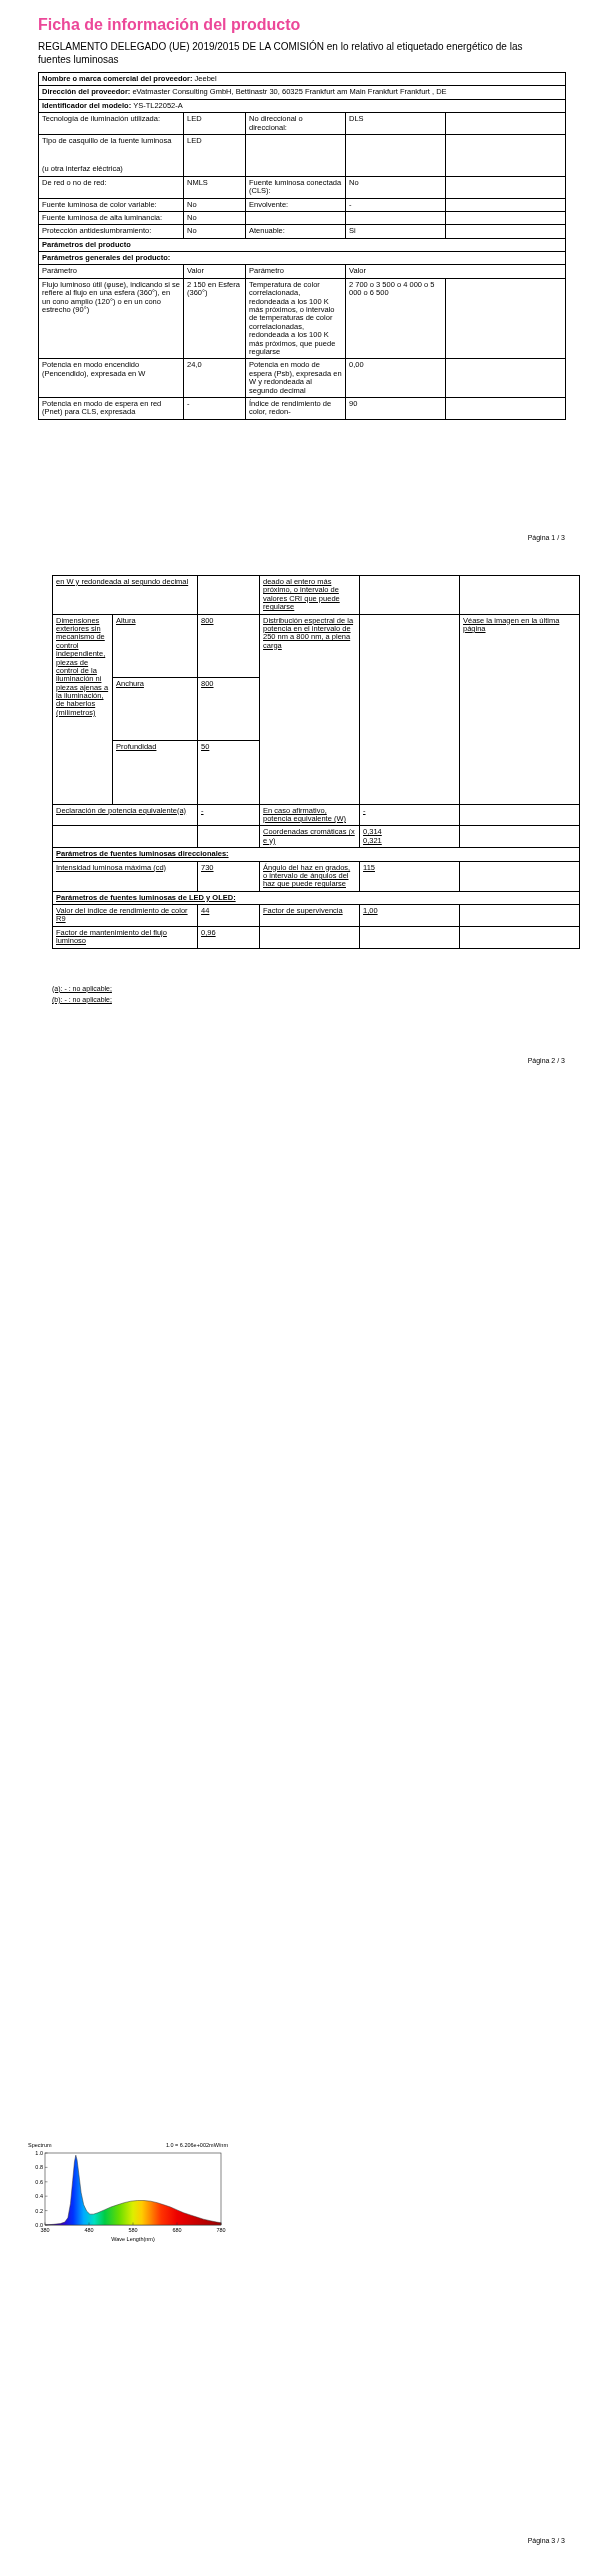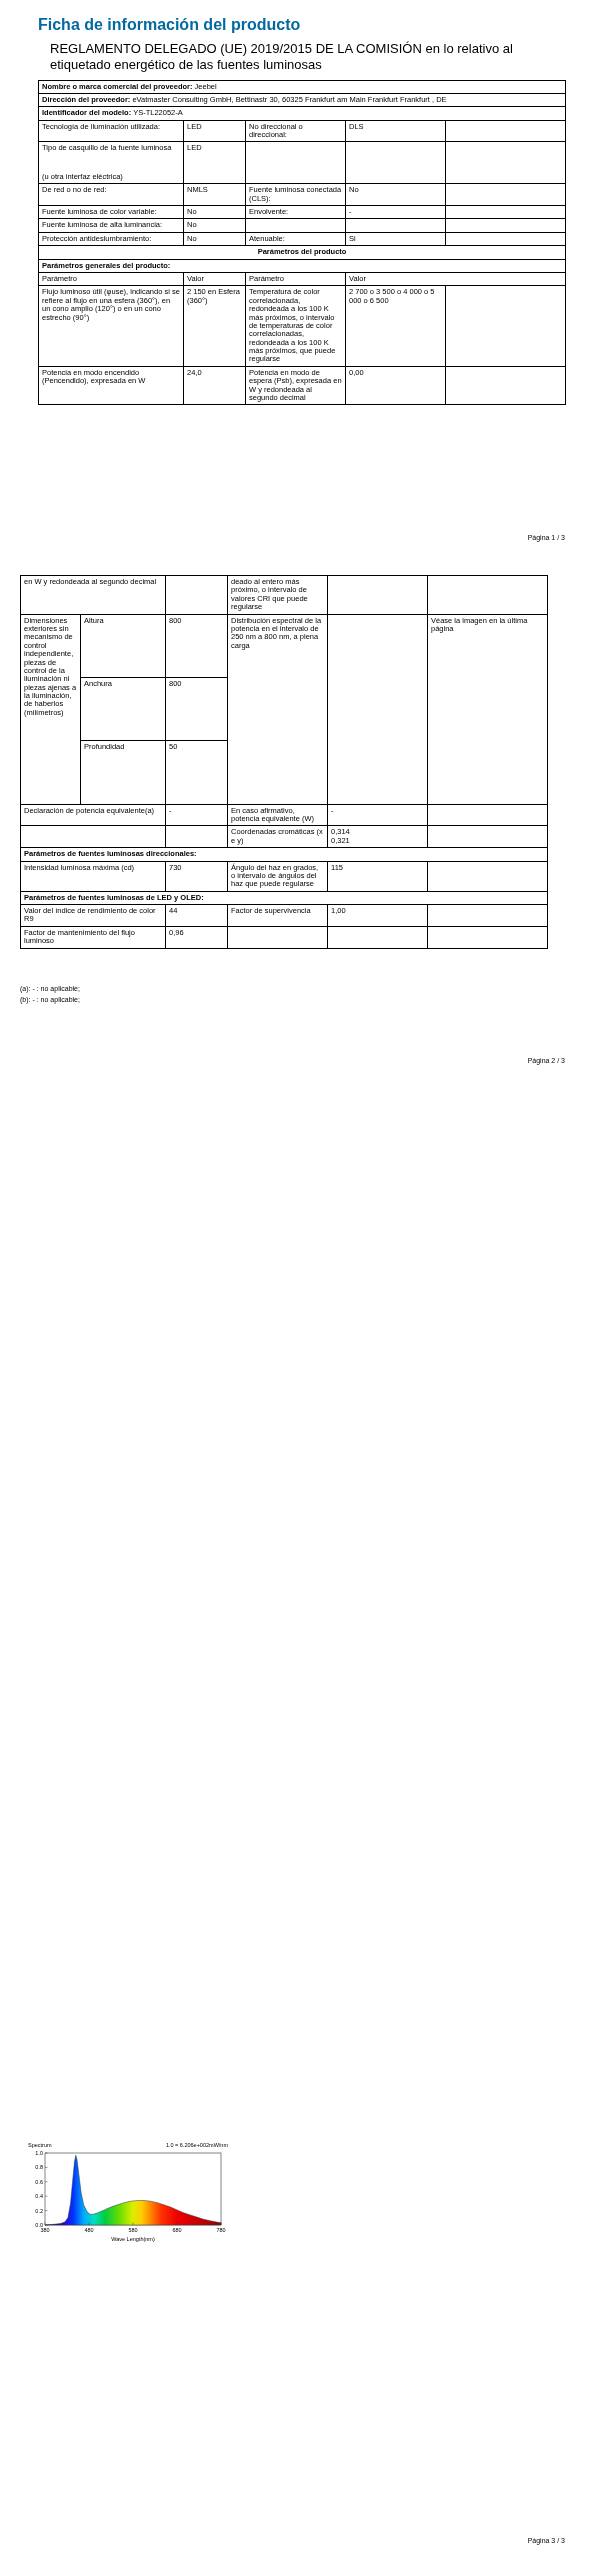--- a/index.html
+++ b/index.html
@@ -5,44 +5,44 @@
   * { box-sizing: border-box; }
   html, body { margin: 0; padding: 0; }
   body {
     width: 603px; height: 2560px; position: relative;
     background: #ffffff; color: #000;
     font-family: "Liberation Sans", "DejaVu Sans", sans-serif;
     overflow: hidden;
   }
   .abs { position: absolute; }
   #page1 { left: 38px; top: 16px; width: 527px; }
-  .doc-title { font-size: 16px; font-weight: bold; color: #0369a1; margin: 0 0 7px 0; }
-  .reg-text { font-size: 13px; line-height: 1.25; margin: 0 0 6px 12px; width: 500px; }
+  .doc-title { font-size: 16px; font-weight: bold; color: #ec4899; margin: 0 0 7px 0; }
+  .reg-text { font-size: 10px; line-height: 1.25; margin: 0 0 6px 0; width: 500px; }
 
   table.fiche {
     border-collapse: collapse; width: 527px; table-layout: fixed;
     font-size: 7.5px; line-height: 1.12;
   }
   .fiche td {
     border: 1px solid #000; padding: 2px 3px; vertical-align: top;
     overflow-wrap: break-word; word-wrap: break-word;
   }
   .b { font-weight: bold; margin-top: 16px; }
   .val { text-align: left; }
-  .ctr { text-align: center; }
+  .ctr { }
   .pre { white-space: pre-line; }
   .gap-top { margin-top: 20px; }
   .dims-inner { min-height: 185px; }
 
   .footer { position: absolute; right: 38px; font-size: 7px; color: #000; }
   #footer1 { top: 534px; }
   #footer2 { top: 1057px; }
   #footer3 { top: 2537px; }
 
-  #page2 { left: 20px; top: 575px; width: 527px; }
+  #page2 { left: 52px; top: 575px; width: 527px; text-decoration: underline; }
   .footnotes { margin-top: 34px; font-size: 7px; line-height: 1.6; }
 
   #chart { left: 28px; top: 2142px; width: 210px; }
   .chart-head {
     display: flex; justify-content: space-between; align-items: flex-end;
     width: 200px; font-size: 5.5px; margin-bottom: 1px;
   }
   #spectrum-svg text { font-size: 5.5px; fill: #000; font-family: "Liberation Sans", "DejaVu Sans", sans-serif; }
 </style>
 </head>
@@ -135,20 +135,27 @@
         <td class="val">2 150 en Esfera (360°)</td>
         <td>Temperatura de color correlacionada, redondeada a los 100 K más próximos, o intervalo de temperaturas de color correlacionadas, redondeada a los 100 K más próximos, que puede regularse</td>
         <td class="val">2 700 o 3 500 o 4 000 o 5 000 o 6 500</td>
         <td></td>
       </tr>
       <tr>
         <td>Potencia en modo encendido (Pencendido), expresada en W</td>
         <td class="val">24,0</td>
         <td>Potencia en modo de espera (Psb), expresada en W y redondeada al segundo decimal</td>
         <td class="val">0,00</td>
+        <td></td>
+      </tr>
+      <tr>
+        <td>Potencia en modo de espera en red (Pnet) para CLS, expresada</td>
+        <td class="val">-</td>
+        <td>Índice de rendimiento de color, redon-</td>
+        <td class="val">90</td>
         <td></td>
       </tr>
     </tbody>
   </table>
 </div>
 
 <div class="footer" id="footer1">Página 1 / 3</div>
 
 <div id="page2" class="abs">
   <table class="fiche">

